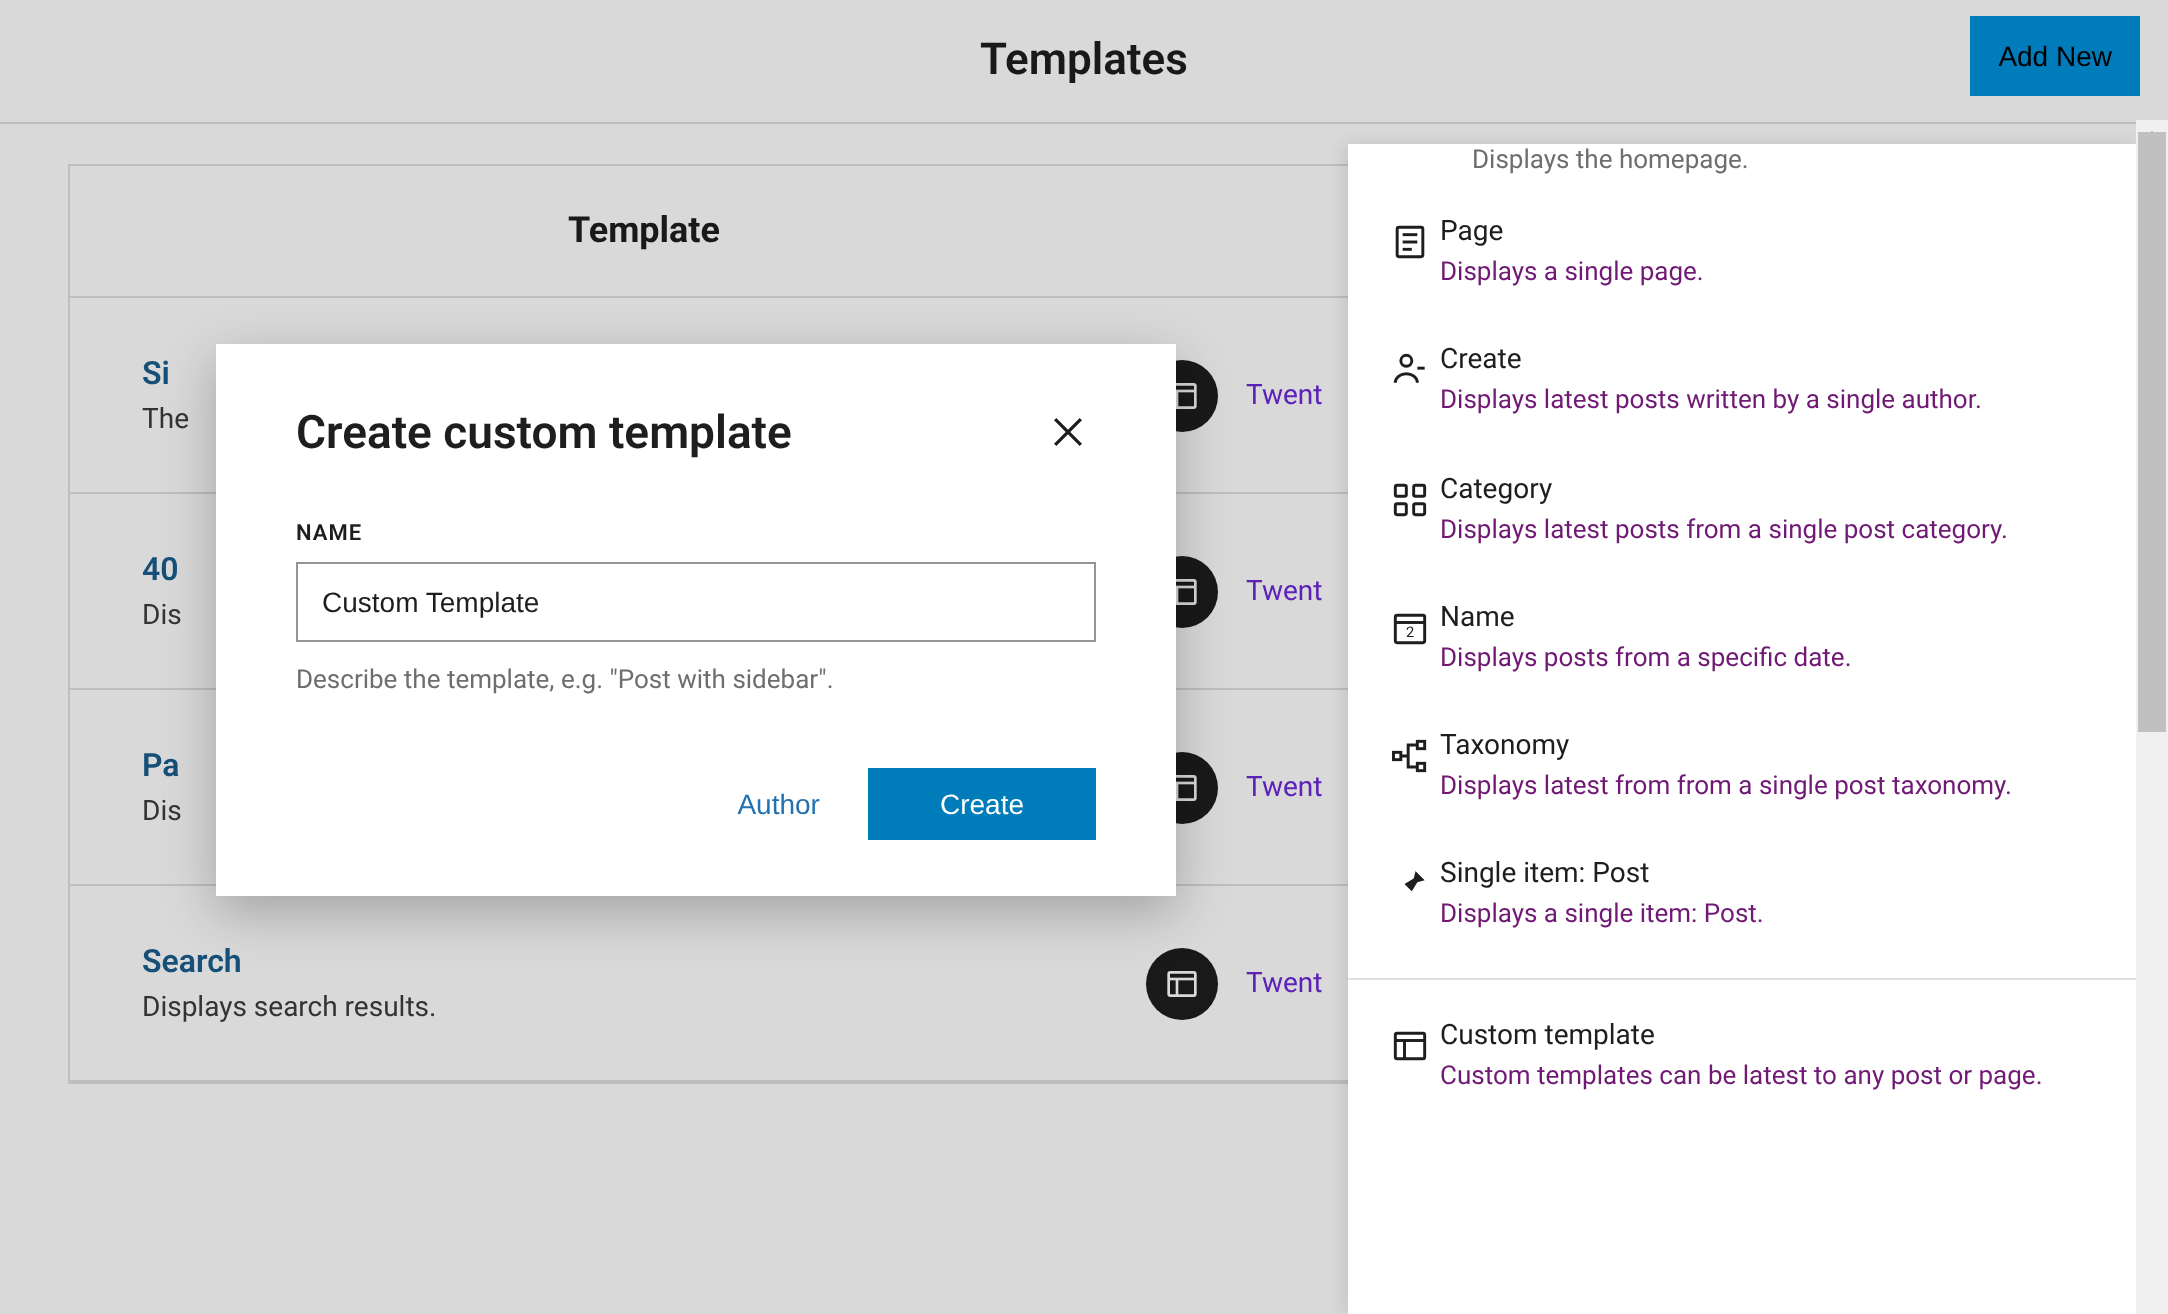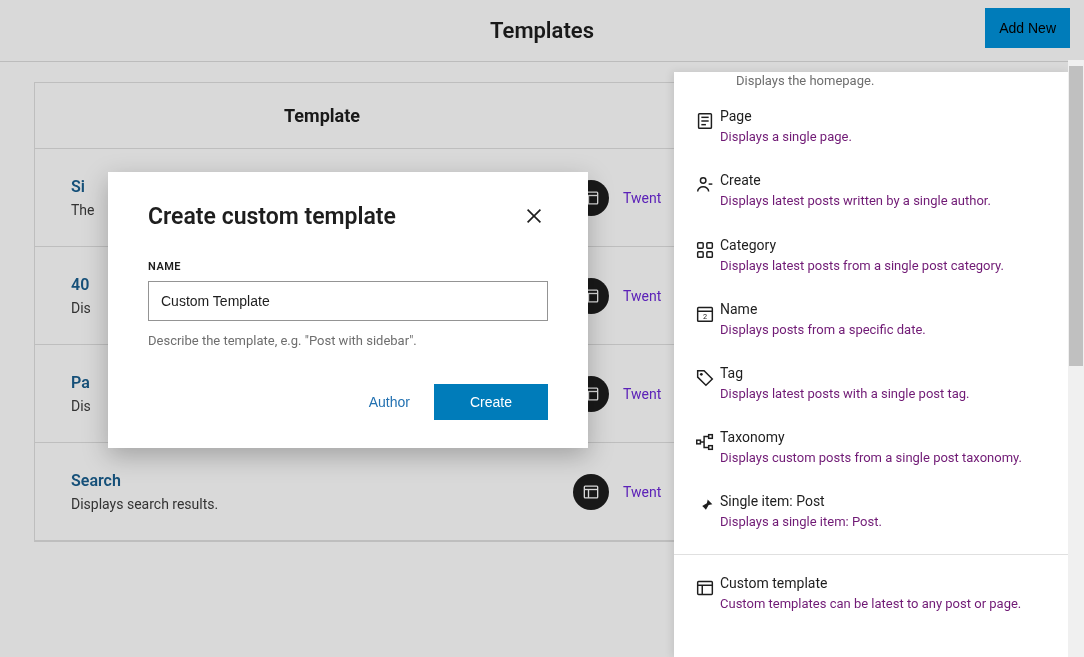--- a/index.html
+++ b/index.html
@@ -187,41 +187,31 @@
           <rect x="4" y="5" width="16" height="15" rx="1"></rect>
           <line x1="4" y1="9" x2="20" y2="9"></line>
           <text x="12" y="17" font-size="8" text-anchor="middle" fill="#1e1e1e" stroke="none">2</text>
         </svg></div>
     <div class="dd-body">
         <div class="dd-title">Name</div>
         <div class="dd-desc">Displays posts from a specific date.</div>
       </div>
   </div>
 
-  <div class="dd-item">
-    <div class="dd-icon"><svg viewBox="0 0 24 24">
-          <path d="M4 4h7l9 9-7 7-9-9V4z"></path>
-          <circle cx="8" cy="8" r="1.5" fill="#1e1e1e" stroke="none"></circle>
-        </svg></div>
-    <div class="dd-body">
-        <div class="dd-title">Tag</div>
-        <div class="dd-desc">Displays latest posts with a single post tag.</div>
-      </div>
-  </div>
 
   <div class="dd-item">
     <div class="dd-icon"><svg viewBox="0 0 24 24">
           <rect x="3" y="10" width="4" height="4"></rect>
           <rect x="16" y="4" width="4" height="4"></rect>
           <rect x="16" y="16" width="4" height="4"></rect>
           <path d="M7 12h4M11 12V6h5M11 12v6h5"></path>
         </svg></div>
     <div class="dd-body">
         <div class="dd-title">Taxonomy</div>
-        <div class="dd-desc">Displays custom posts from a single post taxonomy.</div>
+        <div class="dd-desc">Displays latest from from a single post taxonomy.</div>
       </div>
   </div>
 
   <div class="dd-item">
     <div class="dd-icon"><svg viewBox="0 0 24 24">
           <path d="M14 4l6 6-4 1-3 5-2-2-5 5 5-5-2-2 5-3 1-4z" fill="#1e1e1e" stroke="none"></path>
         </svg></div>
     <div class="dd-body">
         <div class="dd-title">Single item: Post</div>
         <div class="dd-desc">Displays a single item: Post.</div>

